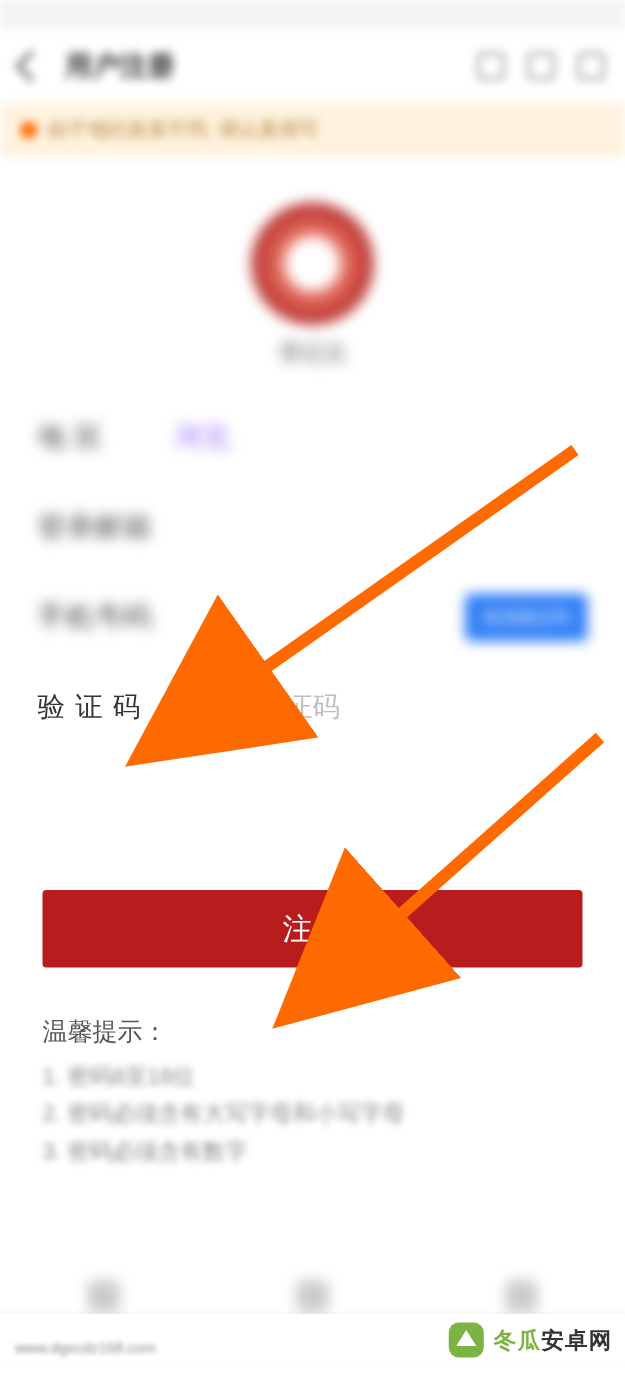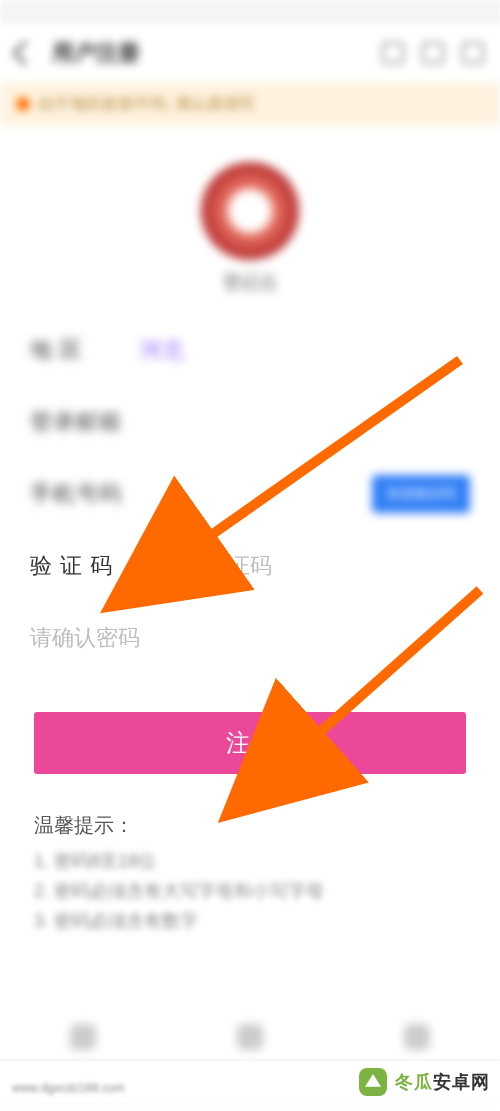--- a/index.html
+++ b/index.html
@@ -16,28 +16,28 @@
   .avatar-wrap { display: flex; flex-direction: column; align-items: center; margin-top: 36px; filter: blur(5px); }
   .avatar { width: 98px; height: 98px; border-radius: 50%; background: radial-gradient(circle at 50% 50%, #fff 28%, #e87060 36%, #b63030 70%, #a02828 100%); }
   .avname { margin-top: 10px; font-size: 18px; color: #555; }
   .form { padding: 0 30px; margin-top: 20px; }
   .row { display: flex; align-items: center; height: 72px; border-bottom: 1px solid rgba(0,0,0,0); }
   .lbl { width: 110px; font-size: 22px; color: #333; letter-spacing: 1px; }
   .inp { flex: 1; border: none; outline: none; font-size: 22px; color: #8b5cf6; background: transparent; }
   .inp::placeholder { color: #bdbdbd; }
   .row.blur { filter: blur(5px); }
   .smsbtn { background: #2f7ef6; color:#fff; font-size:14px; padding:10px 14px; border-radius:4px; }
-  .submit { margin: 38px 34px 0; height: 62px; background: #ec4899; color: #fff; font-size: 24px; display: flex; align-items: center; justify-content: center; border-radius: 3px; cursor: pointer; }
+  .submit { margin: 38px 34px 0; height: 62px; background: #b91c1c; color: #fff; font-size: 24px; display: flex; align-items: center; justify-content: center; border-radius: 3px; cursor: pointer; }
   .tips { padding: 0 34px; margin-top: 38px; font-size: 20px; color: #555; }
   .tips-title { margin-bottom: 10px; }
   .tips ol { list-style: decimal inside; color: #888; filter: blur(3px); }
   .tips li { margin-bottom: 6px; font-size: 18px; }
   .bottombar { position: absolute; bottom: 48px; left: 0; right: 0; height: 52px; display: flex; justify-content: space-around; align-items: center; filter: blur(5px); }
   .bottombar span { width: 26px; height: 26px; background: #ccc; border-radius: 6px; }
-  .watermark { position: absolute; bottom: 8px; left: 0; right: 0; height: 42px; background: #fff; display: flex; align-items: center; justify-content: flex-end; padding-right: 10px; gap: 8px; box-shadow: 0 -1px 4px rgba(0,0,0,0.08); }
+  .watermark { position: absolute; bottom: 18px; left: 0; right: 0; height: 42px; background: #fff; display: flex; align-items: center; justify-content: flex-end; padding-right: 10px; gap: 8px; box-shadow: 0 -1px 4px rgba(0,0,0,0.08); }
   .wm-logo { width: 28px; height: 28px; background: #7cb342; border-radius: 8px; position: relative; }
   .wm-logo::before { content:""; position:absolute; inset:6px; background:#fff; border-radius:4px; clip-path: polygon(50% 0, 100% 80%, 0 80%); }
   .wm-text { font-size: 18px; font-weight: 700; letter-spacing: 1px; }
   .wm-a { color: #7cb342; }
   .wm-b { color: #333; }
   .wm-url { position:absolute; left:12px; bottom:8px; font-size:12px; color:#888; filter: blur(2px);}
   
   .arrow { position: absolute; pointer-events: none; }
   .arrow svg { overflow: visible; }
 </style>
@@ -78,21 +78,20 @@
   <div class="row blur">
     <div class="lbl">手机号码</div>
     <div class="inp"></div>
     <div class="smsbtn">发送验证码</div>
   </div>
   <div class="row">
     <div class="lbl">验 证 码</div>
     <input class="inp" placeholder="请输入验证码" style="">
   </div>
   <div class="row">
-    <input class="inp" type="password" placeholder="请确认密码" style="">
   </div>
 </div>
 
 <div class="submit">注册</div>
 
 <div class="tips">
   <div class="tips-title">温馨提示：</div>
   <ol>
     <li>密码8至18位</li>
     <li>密码必须含有大写字母和小写字母</li>

